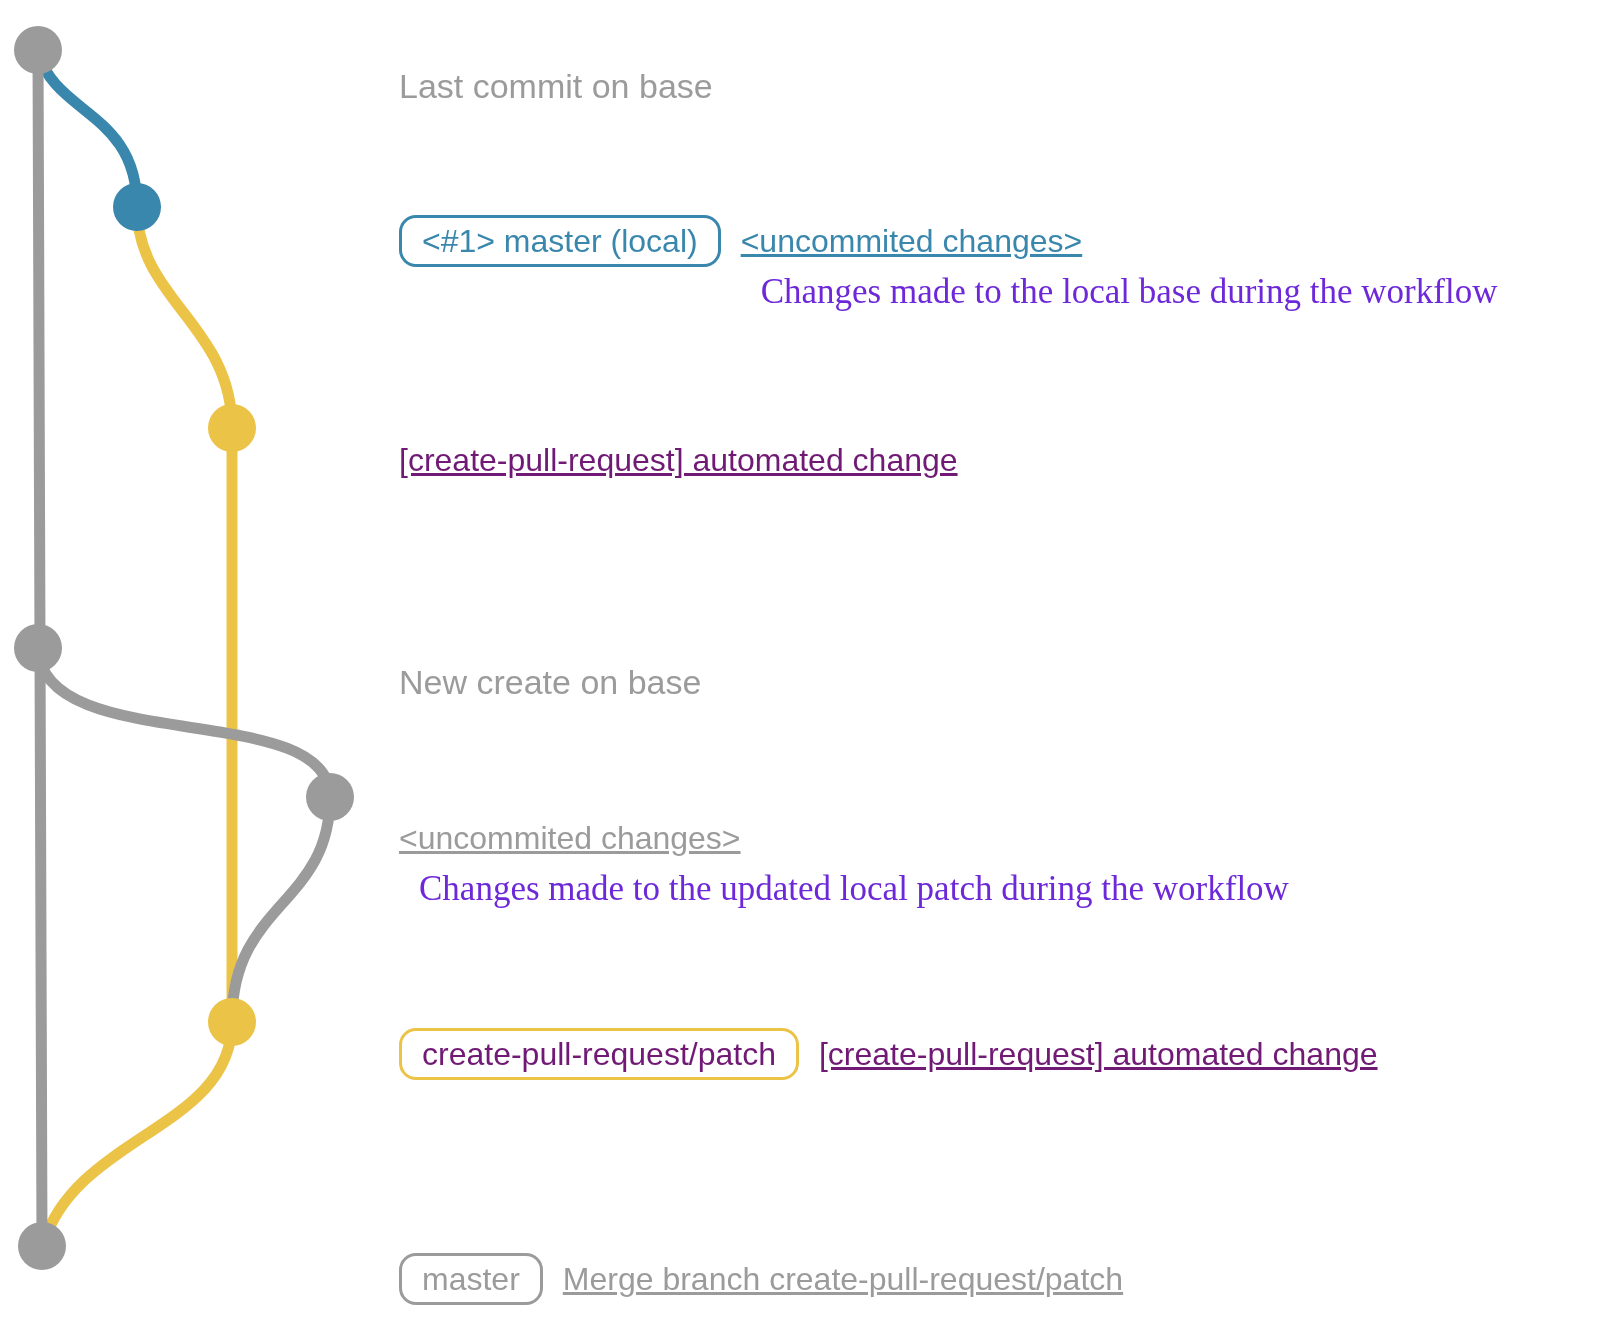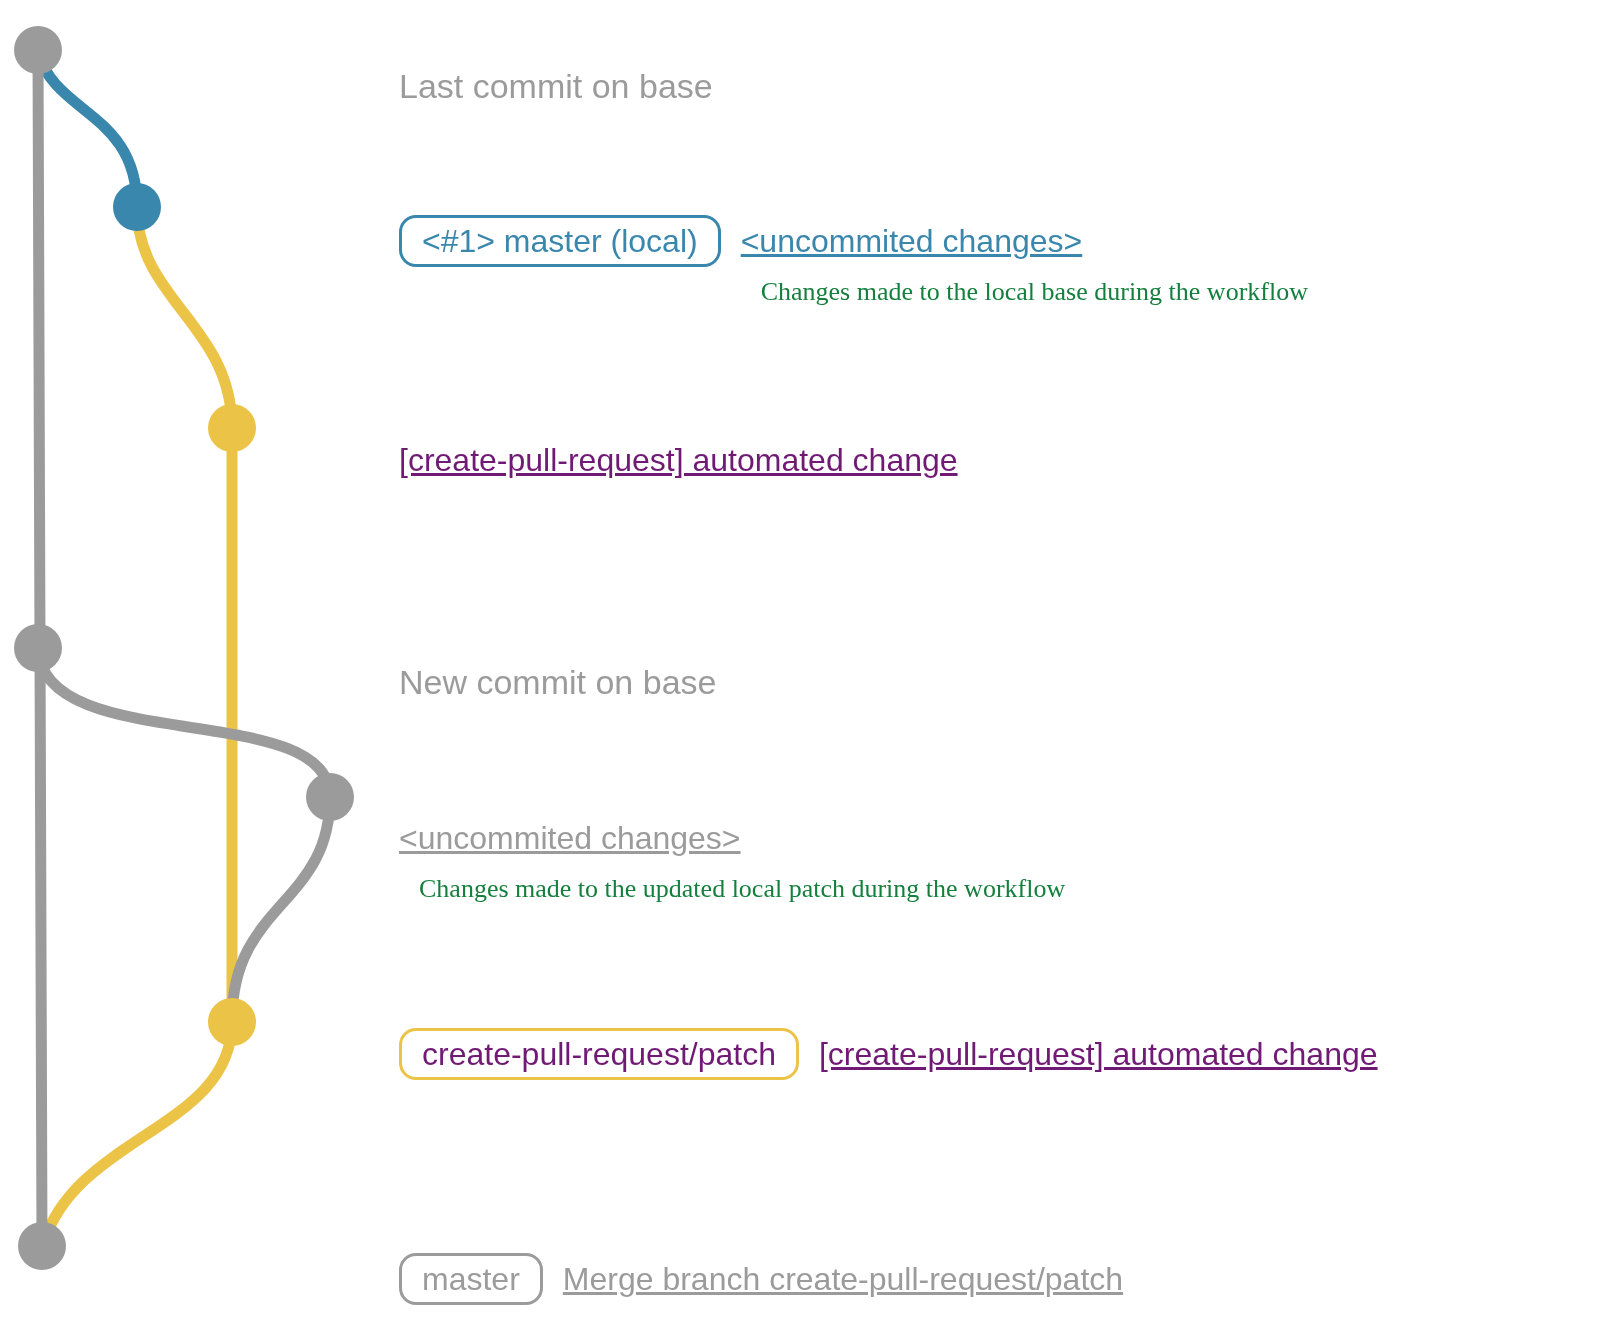--- a/index.html
+++ b/index.html
@@ -29,23 +29,23 @@
     background: #ffffff;
   }
 
   .msg { font-size: 32px; line-height: 52px; white-space: nowrap; text-decoration: underline; }
   .msg.solo { line-height: 40px; }
 
   .msgcol { display: flex; flex-direction: column; }
 
   .desc {
     font-family: "Liberation Serif", serif;
-    font-size: 26px;
+    font-size: 35px;
     line-height: 34px;
-    color: #15803d;
+    color: #6d28d9;
     margin-left: 20px;
     margin-top: 8px;
     white-space: nowrap;
   }
 
   .blue   { color: #3a87ad; border-color: #3a87ad; }
   .gray   { color: #9b9b9b; border-color: #9b9b9b; }
   .yellow { color: #701a75; border-color: #ebc347; }
 </style>
 </head>
@@ -82,21 +82,21 @@
       <span class="msg blue">&lt;uncommited changes&gt;</span>
       <span class="desc">Changes made to the local base during the workflow</span>
     </div>
   </div>
 
   <div class="annot col" style="left:399px; top:408px;">
     <span class="msg solo yellow">[create-pull-request] automated change</span>
   </div>
 
   <div class="annot" style="left:399px; top:630px;">
-    <span class="heading">New commit on base</span>
+    <span class="heading">New create on base</span>
   </div>
 
   <div class="annot" style="left:399px; top:780px;">
     <div class="msgcol">
       <span class="msg gray">&lt;uncommited changes&gt;</span>
       <span class="desc">Changes made to the updated local patch during the workflow</span>
     </div>
   </div>
 
   <div class="annot" style="left:399px; top:996px;">

